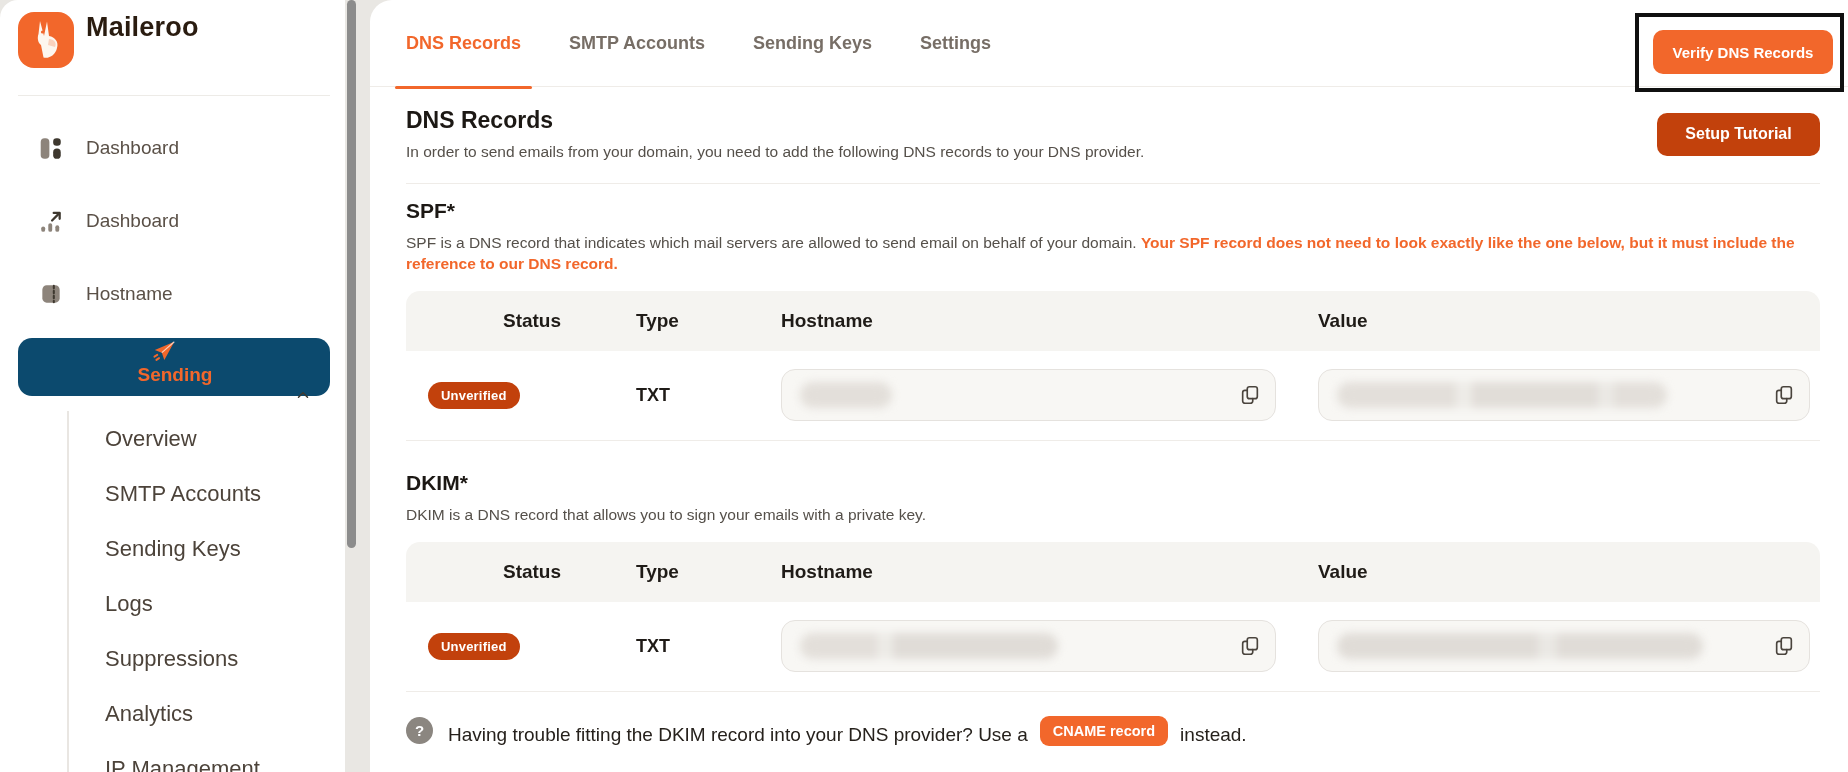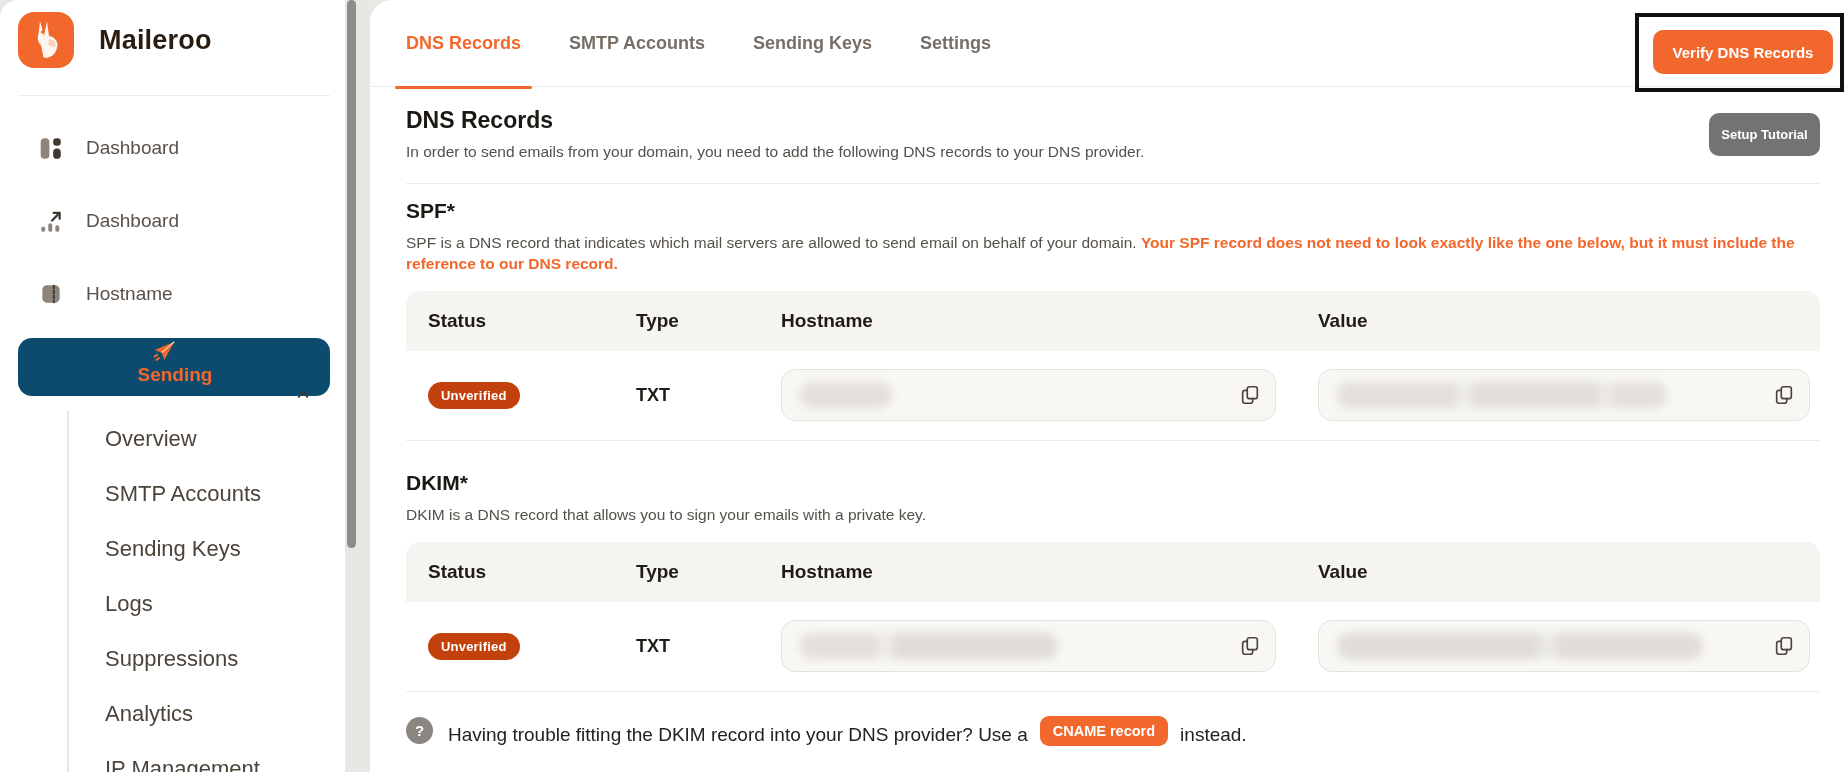--- a/index.html
+++ b/index.html
@@ -10,21 +10,21 @@
     position:relative;
     color:#2a241e;
   }
 
   
   .sidebar {
     position:absolute; left:0; top:0; bottom:0; width:345px;
     background:#ffffff; border-radius:18px 0 0 0;
     padding:12px 15px 0 18px;
   }
-  .logo-row { display:flex; align-items:center; gap:25px; padding-left:0; }
+  .logo-row { display:flex; gap:12px; padding-left:0; }
   .logo-badge { width:56px; height:56px; flex:0 0 auto; }
   .brand-name { font-size:27px; font-weight:800; color:#2a1c10; letter-spacing:.2px; }
   .sidebar-divider { border:none; border-top:1px solid #edebe7; margin:27px 0 0 0; }
 
   .nav { margin-top:23px; }
   .nav-item {
     display:flex; align-items:center; height:58px; margin-bottom:15px;
     padding:0 18px 0 20px; border-radius:14px; cursor:pointer;
   }
   .nav-item .nav-icon { width:26px; height:26px; margin-right:22px; flex:0 0 auto; }
@@ -78,38 +78,38 @@
 
   .content { padding:0 28px 0 36px; }
 
   .page-header {
     display:flex; align-items:center; justify-content:space-between;
     padding:20px 0 22px 0; border-bottom:1px solid #efece8;
   }
   .page-title { font-size:23px; font-weight:700; color:#1c1814; }
   .page-subtitle { margin-top:9px; font-size:15.5px; color:#55504a; }
   .tutorial-btn {
-    width:111px; height:43px; background:#737373; color:#fff; font-family:inherit;
-    font-size:13px; font-weight:700; border:none; border-radius:10px; cursor:pointer;
+    width:163px; height:43px; background:#c2410c; color:#fff; font-family:inherit;
+    font-size:16px; font-weight:700; border:none; border-radius:10px; cursor:pointer;
     flex:0 0 auto;
   }
 
   .section { padding-top:15px; }
   .section-title { font-size:21px; font-weight:700; color:#1c1814; }
   .section-desc { margin-top:10px; font-size:15.5px; line-height:1.35; color:#55504a; max-width:1410px; }
   .section-desc .hl { color:#f2672b; font-weight:700; }
 
   
   .dns-table { margin-top:16px; width:100%; }
   .t-head {
     display:grid; grid-template-columns:230px 145px 537px 1fr;
     background:#f5f4f1; border-radius:14px 14px 0 0; height:60px; align-items:center;
   }
   .t-head > div { font-size:19px; font-weight:700; color:#1f1b17; }
-  .t-head > div:first-child { padding-left:22px; }
+  .t-head > div:first-child { padding-left:22px;text-align:center; }
   .t-row {
     display:grid; grid-template-columns:230px 145px 537px 1fr;
     height:90px; align-items:center; background:#fff; border-bottom:1px solid #efece8;
   }
   .t-row > div:first-child { padding-left:22px; }
   .type-cell { font-size:18px; font-weight:600; color:#1f1b17; }
   .badge {
     display:inline-block; background:#c2410c; color:#fff; font-size:13px; font-weight:700;
     padding:6px 13px; border-radius:999px; letter-spacing:.2px;
   }

